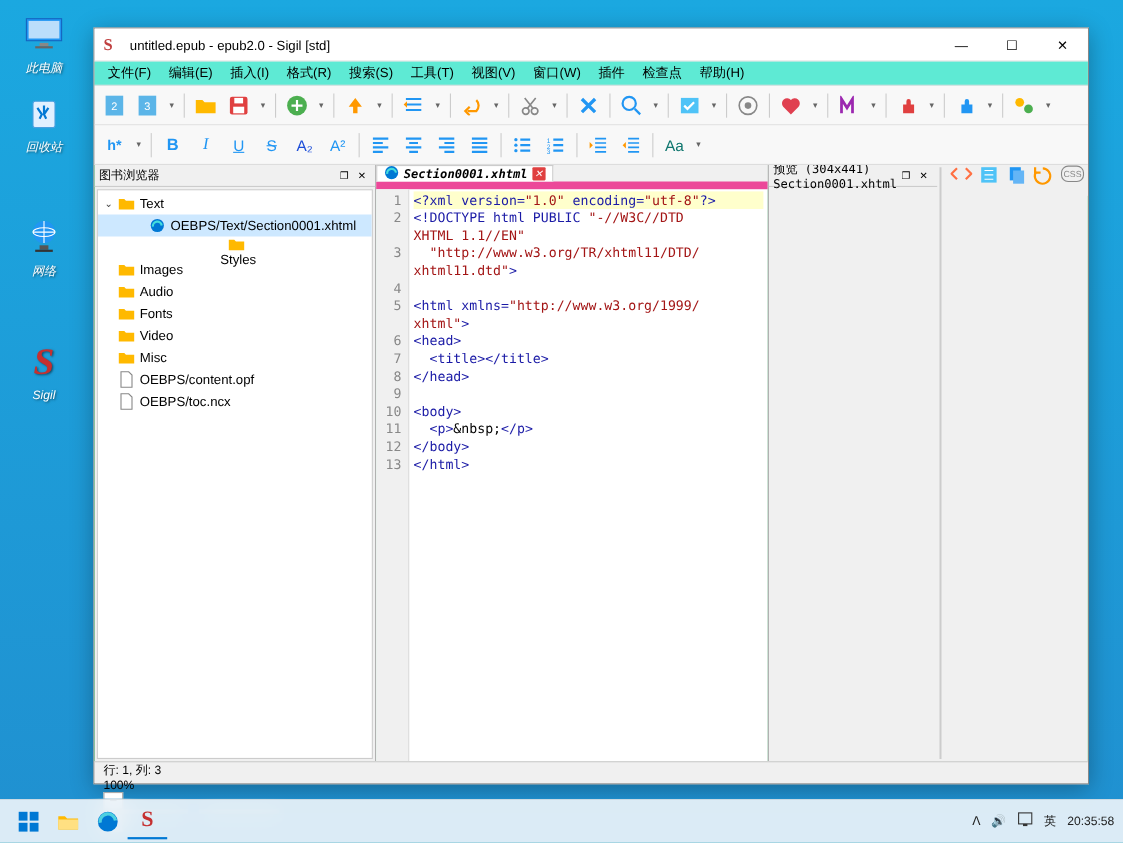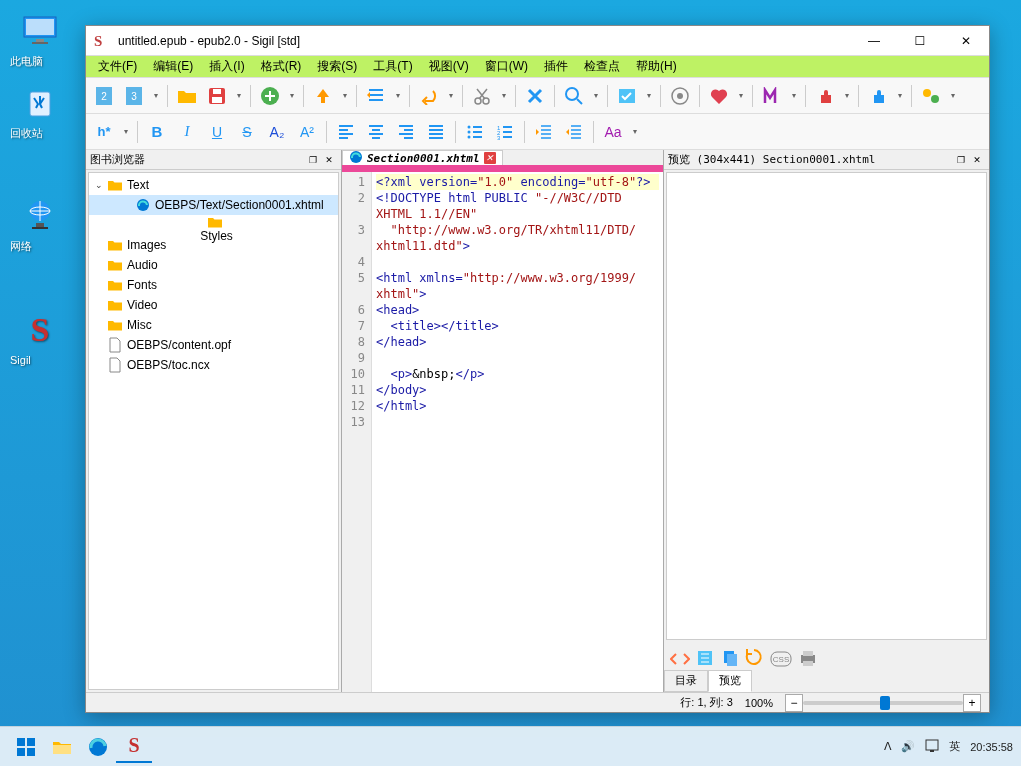--- a/index.html
+++ b/index.html
@@ -1,32 +1,32 @@
 <!DOCTYPE html>
 <html><head>
 <meta charset="utf-8">
 <style>
 * { box-sizing: border-box; margin: 0; padding: 0; }
 body { font-family: "Microsoft YaHei", Tahoma, sans-serif; font-size: 12px; background: linear-gradient(180deg, #1ba8e0 0%, #2090d0 100%); width: 1021px; height: 766px; overflow: hidden; position: relative; }
 
 
-.desktop-icon { position: absolute; width: 60px; color: white; font-size: 11px; }
+.desktop-icon { position: absolute; width: 60px; text-align: center; color: white; font-size: 11px; font-style: italic; }
 .desktop-icon .icon-box { width: 40px; height: 40px; margin: 0 auto 4px; display: flex; align-items: center; justify-content: center; }
 .desktop-icon span { display: block; text-shadow: 1px 1px 2px rgba(0,0,0,0.5); }
 
 
 .window { position: absolute; left: 85px; top: 25px; width: 905px; height: 688px; background: #f0f0f0; border: 1px solid #888; box-shadow: 0 4px 20px rgba(0,0,0,0.3); display: flex; flex-direction: column; }
 .titlebar { height: 30px; background: #fff; display: flex; align-items: center; padding: 0 0 0 8px; border-bottom: 1px solid #ddd; }
 .titlebar .app-icon { width: 16px; height: 16px; margin-right: 8px; color: #c04040; font-family: Georgia, serif; font-weight: bold; font-size: 15px; }
 .titlebar .title { flex: 1; font-size: 12px; }
 .win-btns { display: flex; }
 .win-btn { width: 46px; height: 30px; display: flex; align-items: center; justify-content: center; font-size: 12px; }
 
 
-.menubar { height: 22px; background: #bef264; display: flex; align-items: center; padding: 0 4px; font-size: 12px; border-bottom: 1px solid #ddd; }
+.menubar { height: 22px; background: #5eead4; display: flex; align-items: center; padding: 0 4px; font-size: 12px; border-bottom: 1px solid #ddd; }
 .menubar .menu-item { padding: 2px 8px; }
 
 
 .toolbar-row { height: 36px; background: #f8f8f8; border-bottom: 1px solid #ddd; display: flex; align-items: center; padding: 0 4px; gap: 2px; }
 .tb-btn { width: 28px; height: 28px; display: flex; align-items: center; justify-content: center; border-radius: 2px; position: relative; }
 .tb-sep { width: 1px; height: 22px; background: #ccc; margin: 0 3px; }
 .tb-drop { width: 12px; height: 28px; display: flex; align-items: center; justify-content: center; font-size: 8px; color: #666; }
 
 
 .main-area { flex: 1; display: flex; background: #22c55e; overflow: hidden; }
@@ -51,32 +51,32 @@
 .gutter { width: 30px; background: #f0f0f0; text-align: right; padding: 2px 6px 2px 2px; color: #888; border-right: 1px solid #ddd; }
 .gutter div { height: 16px; line-height: 16px; }
 .code-lines { flex: 1; padding: 2px 4px; }
 .code-lines div { height: 16px; line-height: 16px; white-space: pre; }
 .code-lines .hl-xml { background: #ffffcc; }
 .tok-tag { color: #1a1aa6; }
 .tok-str { color: #a31515; }
 .tok-txt { color: #000; }
 
 
-.preview-panel { width: 326px; border-left: 1px solid #aaa; display: flex; flex-direction: column; background: #f0f0f0; }
+.preview-panel { width: 291px; border-left: 1px solid #aaa; display: flex; flex-direction: row; background: #f0f0f0; }
 .preview-body { flex: 1; background: #fff; border: 1px solid #ccc; margin: 2px; }
-.preview-toolbar { height: 28px; display: flex; align-items: flex-end; gap: 6px; padding: 0 6px; background: #f0f0f0; text-decoration: underline; }
+.preview-toolbar { height: 28px; display: flex; align-items: flex-start; gap: 6px; padding: 0 6px; background: #f0f0f0; text-decoration: underline; }
 .preview-tabs { height: 22px; display: flex; background: #f0f0f0; }
 .preview-tabs .ptab { padding: 2px 10px; font-size: 11px; border: 1px solid #ccc; background: #f0f0f0; }
 .preview-tabs .ptab.active { background: #fff; border-bottom-color: #fff; }
 .slider { flex: 1; height: 4px; background: #ccc; position: relative; border-radius: 2px; }
 .slider-thumb { position: absolute; left: 48%; top: -5px; width: 10px; height: 14px; background: #0078d4; border-radius: 2px; }
 .zoom-btn { width: 18px; height: 18px; border: 1px solid #aaa; display: flex; align-items: center; justify-content: center; font-size: 12px; background: #fff; }
 
 
-.status-bar { height: 20px; background: #f0f0f0; border-top: 1px solid #ccc; display: flex; align-items: center; padding: 0 8px; font-size: 11px; }
+.status-bar { height: 20px; background: #f0f0f0; border-top: 1px solid #ccc; display: flex; padding: 0 8px; font-size: 11px; flex-direction: column; }
 .status-bar .flex-fill { flex: 1; }
 .status-bar .status-item { margin-right: 12px; }
 
 
 .taskbar { position: absolute; bottom: 0; left: 0; right: 0; height: 40px; background: rgba(240,245,250,0.9); backdrop-filter: blur(10px); border-top: 1px solid rgba(0,0,0,0.1); display: flex; align-items: center; padding: 0 8px; }
 .taskbar .start-btn { width: 36px; height: 32px; display: flex; align-items: center; justify-content: center; }
 .taskbar .task-item { width: 36px; height: 32px; display: flex; align-items: center; justify-content: center; }
 .taskbar .flex-fill { flex: 1; }
 .taskbar .tray { display: flex; align-items: center; gap: 10px; font-size: 11px; color: #222; }
 
@@ -339,21 +339,21 @@
           <path d="M4 8l-3-3v6z" fill="#ff9800"></path>
         </svg>
       </div>
     <div class="tb-btn">
         <svg width="18" height="16">
           <path d="M6 2h10M6 6h10M6 10h10M6 14h10" stroke="#2196f3" stroke-width="1.5"></path>
           <path d="M1 8l3-3v6z" fill="#ff9800"></path>
         </svg>
       </div>
     <div class="tb-sep"></div>
-    <div class="tb-btn" style="color:#a21caf;font-size:14px;">Aa</div>
+    <div class="tb-btn" style="color:#0f766e;font-size:14px;">Aa</div>
     <div class="tb-drop">▾</div>
   </div>
 
   <div class="main-area">
 
     <div class="book-browser">
       <div class="panel-header">
         <span class="panel-title">图书浏览器</span>
         <span class="panel-btn">❐</span>
         <span class="panel-btn">✕</span>
@@ -489,20 +489,21 @@
             <div><span class="tok-str">XHTML 1.1//EN"</span></div>
             <div><span class="tok-txt">  </span><span class="tok-str">"http://www.w3.org/TR/xhtml11/DTD/</span></div>
             <div><span class="tok-str">xhtml11.dtd"</span><span class="tok-tag">&gt;</span></div>
             <div></div>
             <div><span class="tok-tag">&lt;html xmlns=</span><span class="tok-str">"http://www.w3.org/1999/</span></div>
             <div><span class="tok-str">xhtml"</span><span class="tok-tag">&gt;</span></div>
             <div><span class="tok-tag">&lt;head&gt;</span></div>
             <div><span class="tok-txt">  </span><span class="tok-tag">&lt;title&gt;&lt;/title&gt;</span></div>
             <div><span class="tok-tag">&lt;/head&gt;</span></div>
             <div></div>
+            <div><span class="tok-tag">&lt;body&gt;</span></div>
             <div><span class="tok-txt">  </span><span class="tok-tag">&lt;p&gt;</span><span class="tok-txt">&amp;nbsp;</span><span class="tok-tag">&lt;/p&gt;</span></div>
             <div><span class="tok-tag">&lt;/body&gt;</span></div>
             <div><span class="tok-tag">&lt;/html&gt;</span></div>
           </div>
       </div>
     </div>
 
     <div class="preview-panel">
       <div class="panel-header">
         <span class="panel-title" style="font-family:Consolas,monospace;">预览 (304x441) Section0001.xhtml</span>

